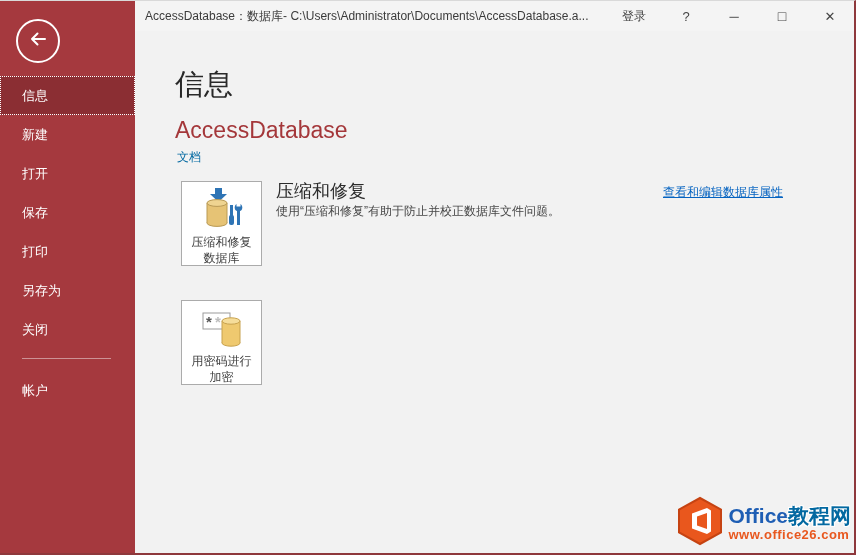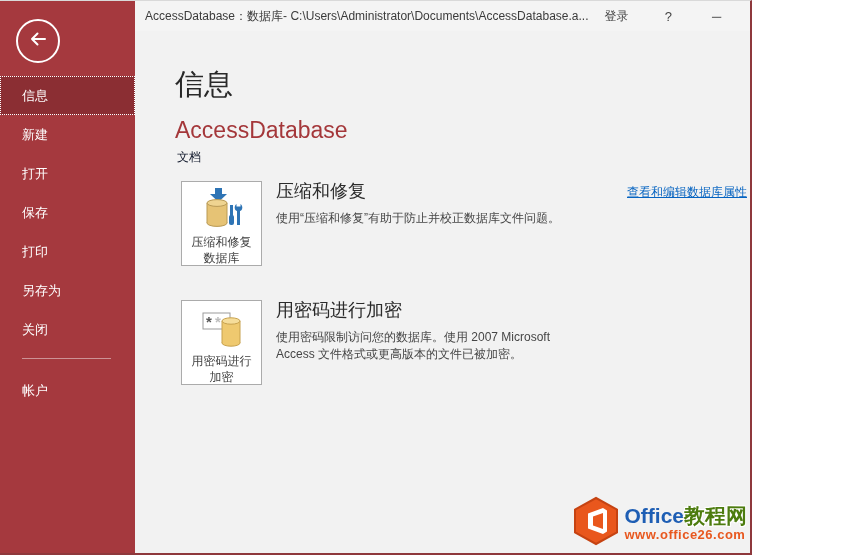--- a/index.html
+++ b/index.html
@@ -1,18 +1,18 @@
 <!DOCTYPE html>
 <html><head>
 <meta charset="utf-8">
 <style>
   * { margin:0; padding:0; box-sizing:border-box; }
   html,body { width:856px; height:555px; font-family:"Liberation Sans", sans-serif; }
   .window {
-    position:relative; width:752px; height:555px; overflow:hidden;
+    position:relative; width:856px; height:555px; overflow:hidden;
     background:#f2f2f2;
     border-right:2px solid #8e383c; border-bottom:2px solid #8e383c; border-top:1px solid #d9d9d9;
   }
   
   .titlebar {
     position:absolute; left:135px; top:0; right:0; height:30px;
     display:flex; align-items:center; background:#f4f4f4;
   }
   .titlebar-text { font-size:12px; color:#3b3b3b; padding-left:10px; white-space:nowrap; }
   .titlebar-right { margin-left:auto; display:flex; align-items:center; height:100%; }
@@ -38,43 +38,43 @@
     background:#8b2e33; outline:1px dotted #ffffff; outline-offset:-1px;
   }
   .side-divider {
     position:absolute; top:357px; left:22px; width:89px; height:0;
     border-top:1px solid rgba(255,255,255,.45);
   }
   
   .content { position:absolute; left:135px; top:30px; right:0; bottom:0; background:#f2f2f2; }
   .page-title { position:absolute; left:40px; top:34px; font-size:29px; font-weight:400; color:#292929; }
   .db-name { position:absolute; left:40px; top:86px; font-size:23px; font-weight:400; color:#a4373a;text-align:right; }
-  .db-type { position:absolute; left:42px; top:118px; font-size:12px; color:#0f172a; }
+  .db-type { position:absolute; left:42px; top:118px; font-size:12px; color:#0369a1; }
   .section-row { position:absolute; left:46px; display:flex; }
   .row-1 { top:150px; }
   .row-2 { top:269px; }
   .tile {
     width:81px; height:85px; background:#ffffff; border:1px solid #ababab;
     display:flex; flex-direction:column; align-items:center; padding-top:5px; cursor:default;
   }
   .tile-label { font-size:12px; color:#3f3f3f; line-height:1.3; text-align:center; margin-top:2px; }
   .section-text { margin-left:14px; width:320px; }
   .section-title { font-size:18px; font-weight:400; color:#2b2b2b; line-height:1.2; }
-  .section-desc { font-size:12px; color:#464646; margin-top:7px; line-height:1.45; }
+  .section-desc { font-size:12px; color:#464646; line-height:1.45; }
   .props-link {
-    position:absolute; left:492px; top:153px; font-size:12px; color:#0563c1;
+    position:absolute; left:528px; top:153px; font-size:12px; color:#0563c1;
     text-decoration:underline; cursor:pointer; white-space:nowrap;
   }
   
   .watermark { position:absolute; right:3px; bottom:3px; display:flex; align-items:center; }
   .wm-text { margin-left:4px; line-height:1; }
   .wm-line1 { font-size:21px; font-weight:bold; white-space:nowrap; }
   .wm-blue { color:#1e5eb4; }
   .wm-orange {
-    color:#4d7c0f;
+    color:#0369a1;
     text-shadow:-1px -1px 0 #fff, 1px -1px 0 #fff, -1px 1px 0 #fff, 1px 1px 0 #fff;
   }
   .wm-url { font-size:13px; font-weight:bold; color:#e8581f; margin-top:2px; letter-spacing:.5px; }
 </style>
 </head>
 <body>
 
 <div class="window">
 
   <div class="titlebar">
@@ -158,24 +158,20 @@
             <line x1="22" y1="15" x2="22" y2="37" stroke="#c8a24e"></line>
             <line x1="40" y1="15" x2="40" y2="37" stroke="#c8a24e"></line>
             <ellipse cx="31" cy="15" rx="9" ry="3.2" fill="#f6dd9a" stroke="#c8a24e"></ellipse>
           </svg>
         </span>
         <div class="tile-label">
           <span>用密码进行</span><br>
           <span>加密</span>
         </div>
       </div>
-      <div class="section-text" style="width:312px;">
-        <div class="section-title">用密码进行加密</div>
-        <div class="section-desc">使用密码限制访问您的数据库。使用 2007 Microsoft Access 文件格式或更高版本的文件已被加密。</div>
-      </div>
     </div>
   </div>
 
   <div class="watermark">
     <span>
       <svg width="48" height="50" viewBox="0 0 48 50">
         <polygon points="24,2 45,13.5 45,36.5 24,48 3,36.5 3,13.5" fill="#e9571d" stroke="#c64312" stroke-width="2"></polygon>
         <path d="M31 12 L35 14.5 V35.5 L31 38 L16 32.5 V17.5 Z" fill="#ffffff"></path>
         <path d="M31 17 L21 20.5 V29.5 L31 33 Z" fill="#e9571d"></path>
       </svg>

